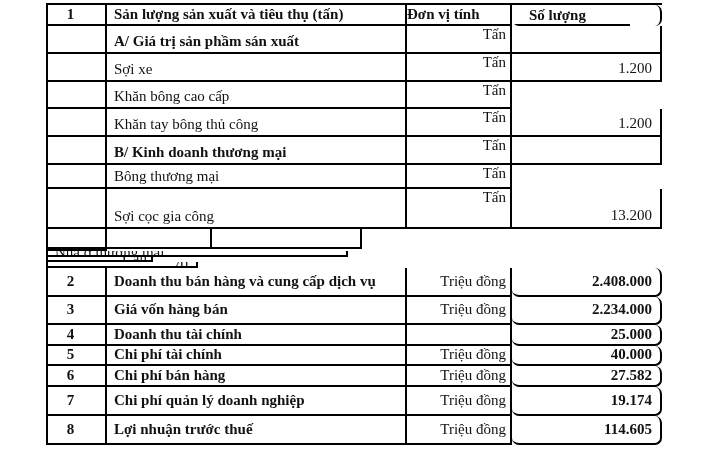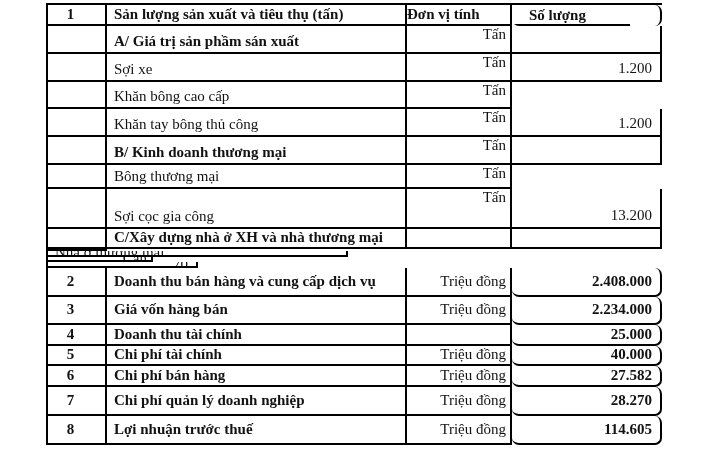--- a/index.html
+++ b/index.html
@@ -112,21 +112,20 @@
     <div class="cell c-unit">Tấn</div>
   </div>
         <div class="row unit-top" style="height: 40px;">
     <div class="cell c-no"></div>
     <div class="cell c-desc">Sợi cọc gia công</div>
     <div class="cell c-unit">Tấn</div>
     <div class="cell c-qty">13.200</div>
   </div>
         <div class="row b-desc" style="height: 20px;">
     <div class="cell c-no"></div>
-    <div class="cell c-desc">C/Xây dựng nhà ở XH và nhà thương mại</div>
     <div class="cell c-unit"></div>
     <div class="cell c-qty"></div>
   </div>
         <div class="row" style="height: 19px; flex-direction: column;">
     <div class="cell c-no"></div>
     <div class="cell c-desc">Nhà ở thương mại</div>
     <div class="cell c-unit">Căn</div>
     <div class="cell c-qty">70</div>
   </div>
         <div class="row b-desc b-qty" style="height: 29px;">
@@ -156,21 +155,21 @@
         <div class="row b-desc b-qty" style="height: 21px;">
     <div class="cell c-no">6</div>
     <div class="cell c-desc">Chi phí bán hàng</div>
     <div class="cell c-unit">Triệu đồng</div>
     <div class="cell c-qty">27.582</div>
   </div>
         <div class="row b-desc b-qty" style="height: 29px;">
     <div class="cell c-no">7</div>
     <div class="cell c-desc">Chi phí quản lý doanh nghiệp</div>
     <div class="cell c-unit">Triệu đồng</div>
-    <div class="cell c-qty">28.270</div>
+    <div class="cell c-qty">19.174</div>
   </div>
         <div class="row b-desc b-qty" style="height: 29px;">
     <div class="cell c-no">8</div>
     <div class="cell c-desc">Lợi nhuận trước thuế</div>
     <div class="cell c-unit">Triệu đồng</div>
     <div class="cell c-qty">114.605</div>
   </div>
       </div>
   </div>
 </div>

